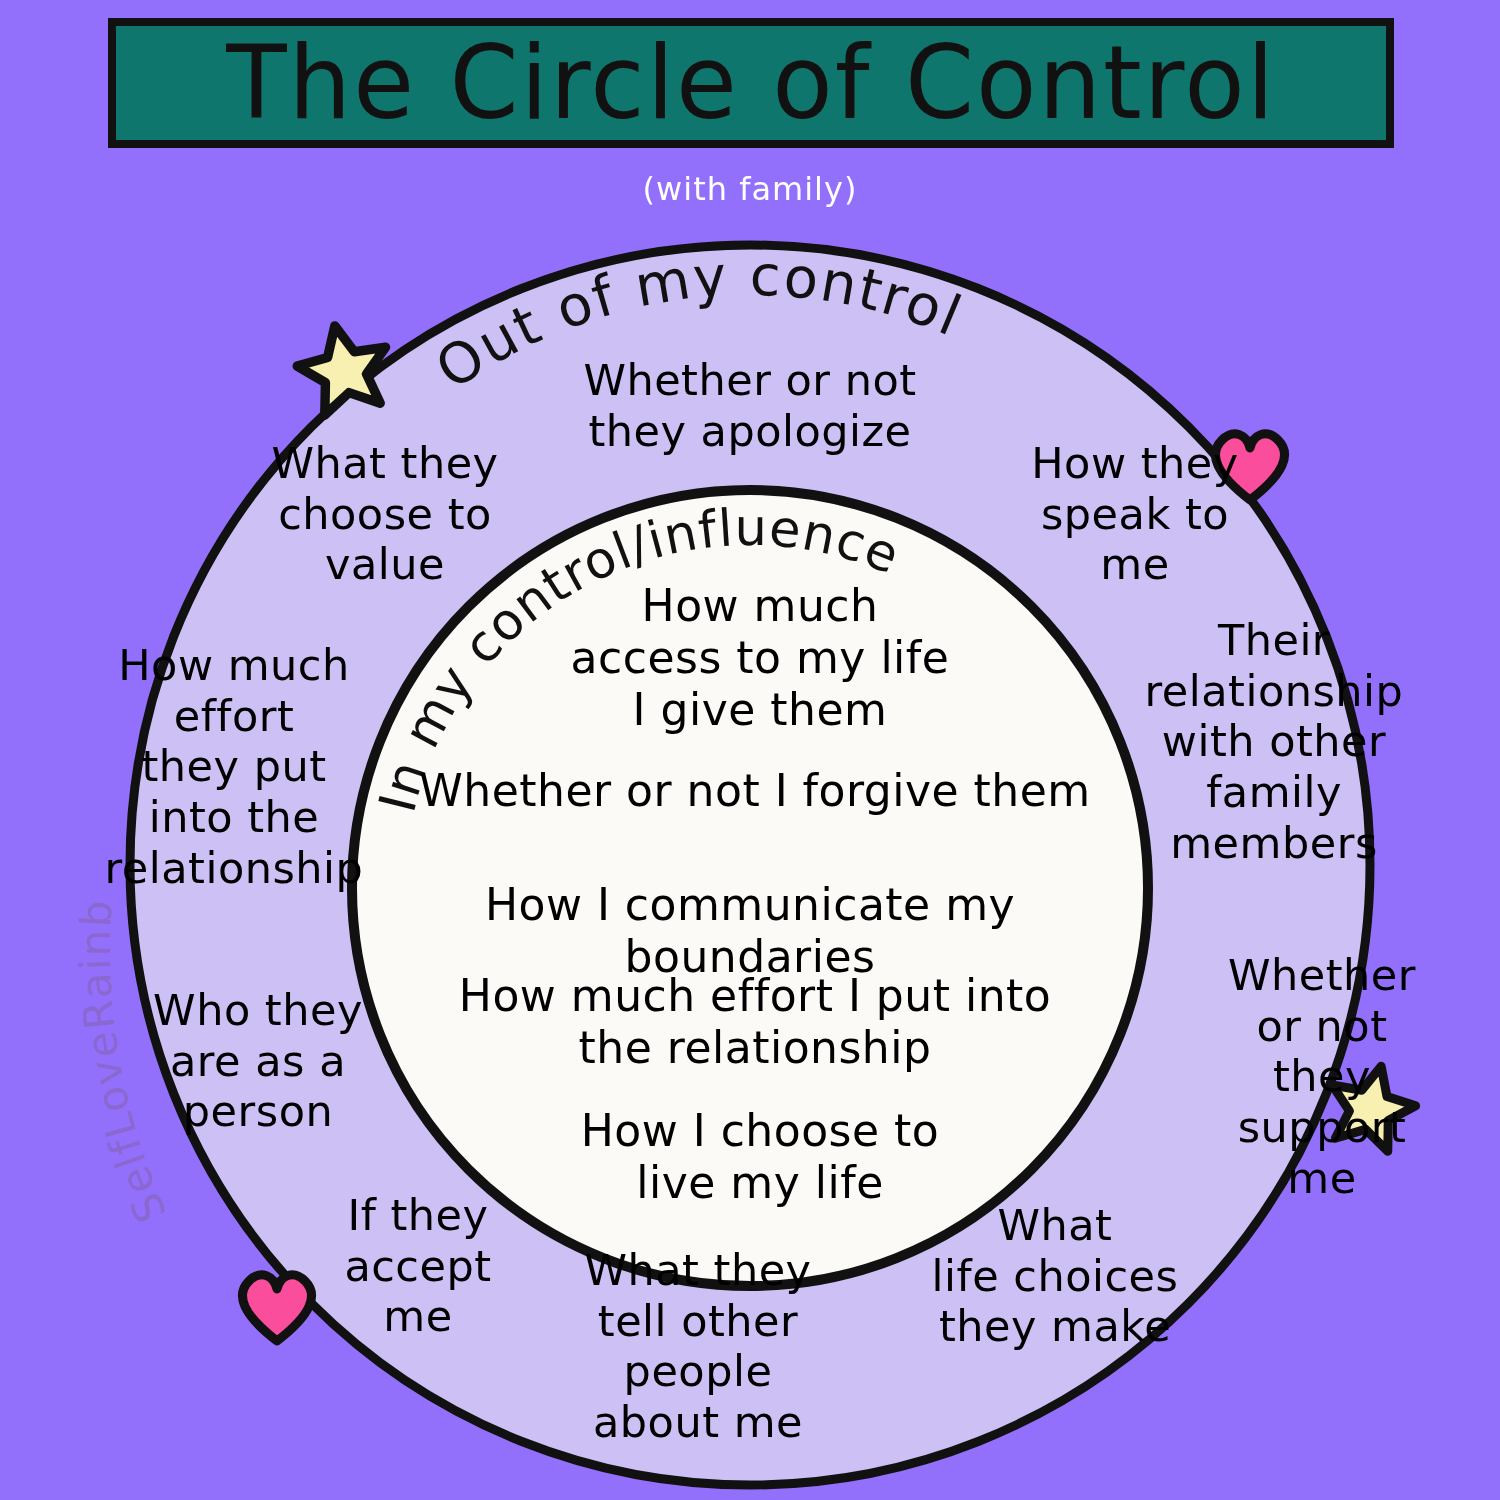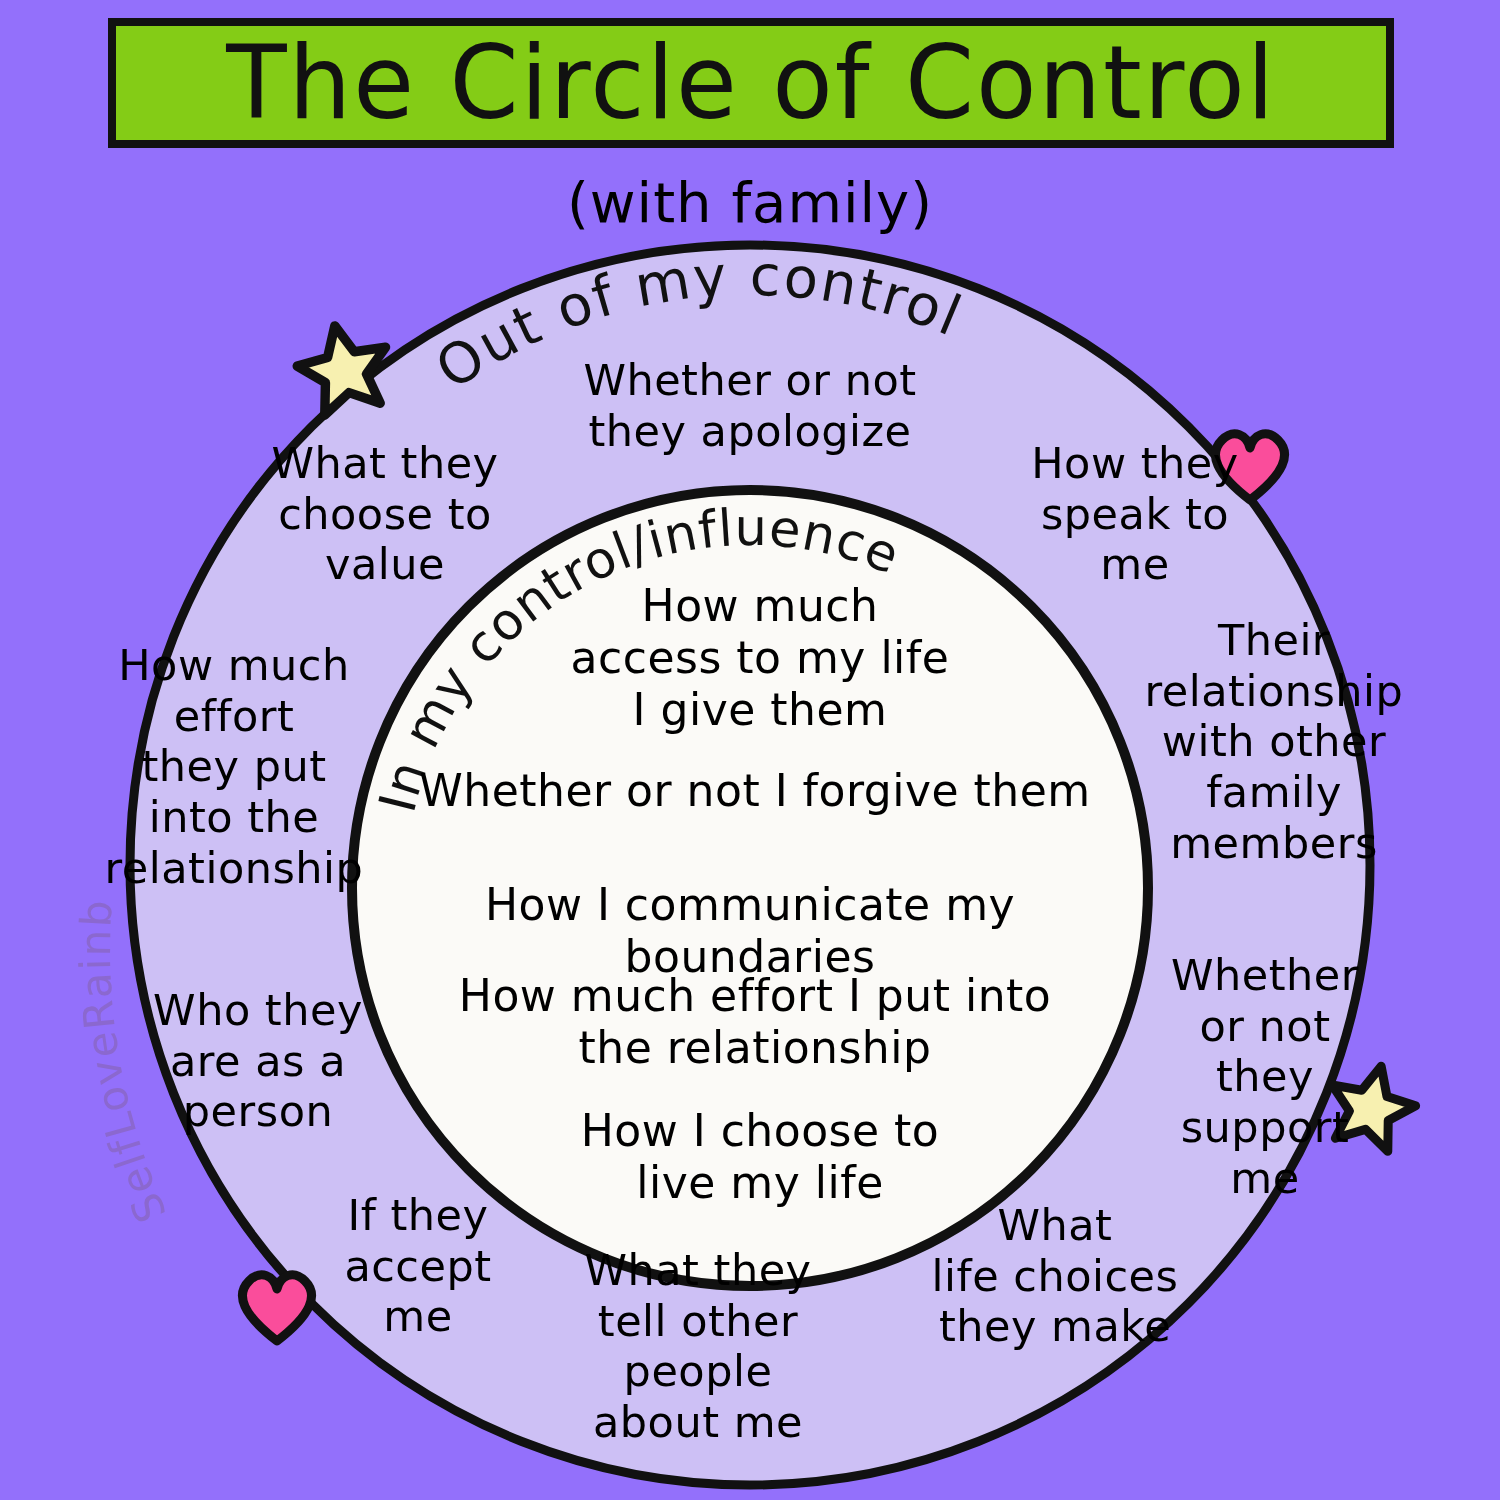--- a/index.html
+++ b/index.html
@@ -28,21 +28,21 @@
     display: block;
   }
 
   
   .title-box {
     position: absolute;
     left: 108px;
     top: 18px;
     width: 1286px;
     height: 130px;
-    background: #84cc16;
+    background: #0f766e;
     border: 8px solid #111111;
     box-sizing: border-box;
     display: flex;
     align-items: center;
     justify-content: center;
   }
   .title-text {
     font-family: "DejaVu Sans", sans-serif;
     font-size: 102px;
     line-height: 1;
@@ -50,22 +50,22 @@
     letter-spacing: 2px;
     white-space: nowrap;
     transform: scaleX(0.97);
   }
   .subtitle {
     position: absolute;
     left: 0;
     top: 170px;
     width: 1500px;
     text-align: center;
-    font-size: 56px;
-    color: #000000;
+    font-size: 32px;
+    color: #ffffff;
     letter-spacing: 1px;
   }
 
   
   .lbl {
     position: absolute;
     color: #000000;
     text-align: center;
     line-height: 1.18;
     letter-spacing: 0.5px;
@@ -74,21 +74,21 @@
   .ring-lbl { font-size: 43px; }
   .inner-lbl { font-size: 44px; }
 
   
   #lbl-apologize   { left: 530px;  top: 355px;  width: 440px; }
   #lbl-value       { left: 220px;  top: 438px;  width: 330px; }
   #lbl-speak       { left: 985px;  top: 438px;  width: 300px; }
   #lbl-effort      { left: 100px;  top: 640px;  width: 268px; }
   #lbl-theirrel    { left: 1140px; top: 615px;  width: 268px; }
   #lbl-person      { left: 128px;  top: 985px;  width: 260px; }
-  #lbl-support     { left: 1140px; top: 950px;  width: 250px; }
+  #lbl-support     { left: 1197px; top: 950px;  width: 250px; }
   #lbl-accept      { left: 308px;  top: 1190px; width: 220px; }
   #lbl-tellothers  { left: 548px;  top: 1245px; width: 300px; }
   #lbl-lifechoices { left: 900px;  top: 1200px; width: 310px; }
 
   
   #in-access   { left: 480px; top: 580px;  width: 560px; }
   #in-forgive  { left: 360px; top: 765px;  width: 790px; }
   #in-boundary { left: 430px; top: 835px;  width: 640px; margin-top: 44px; }
   #in-effort   { left: 385px; top: 970px;  width: 740px; }
   #in-live     { left: 500px; top: 1105px; width: 520px; }

